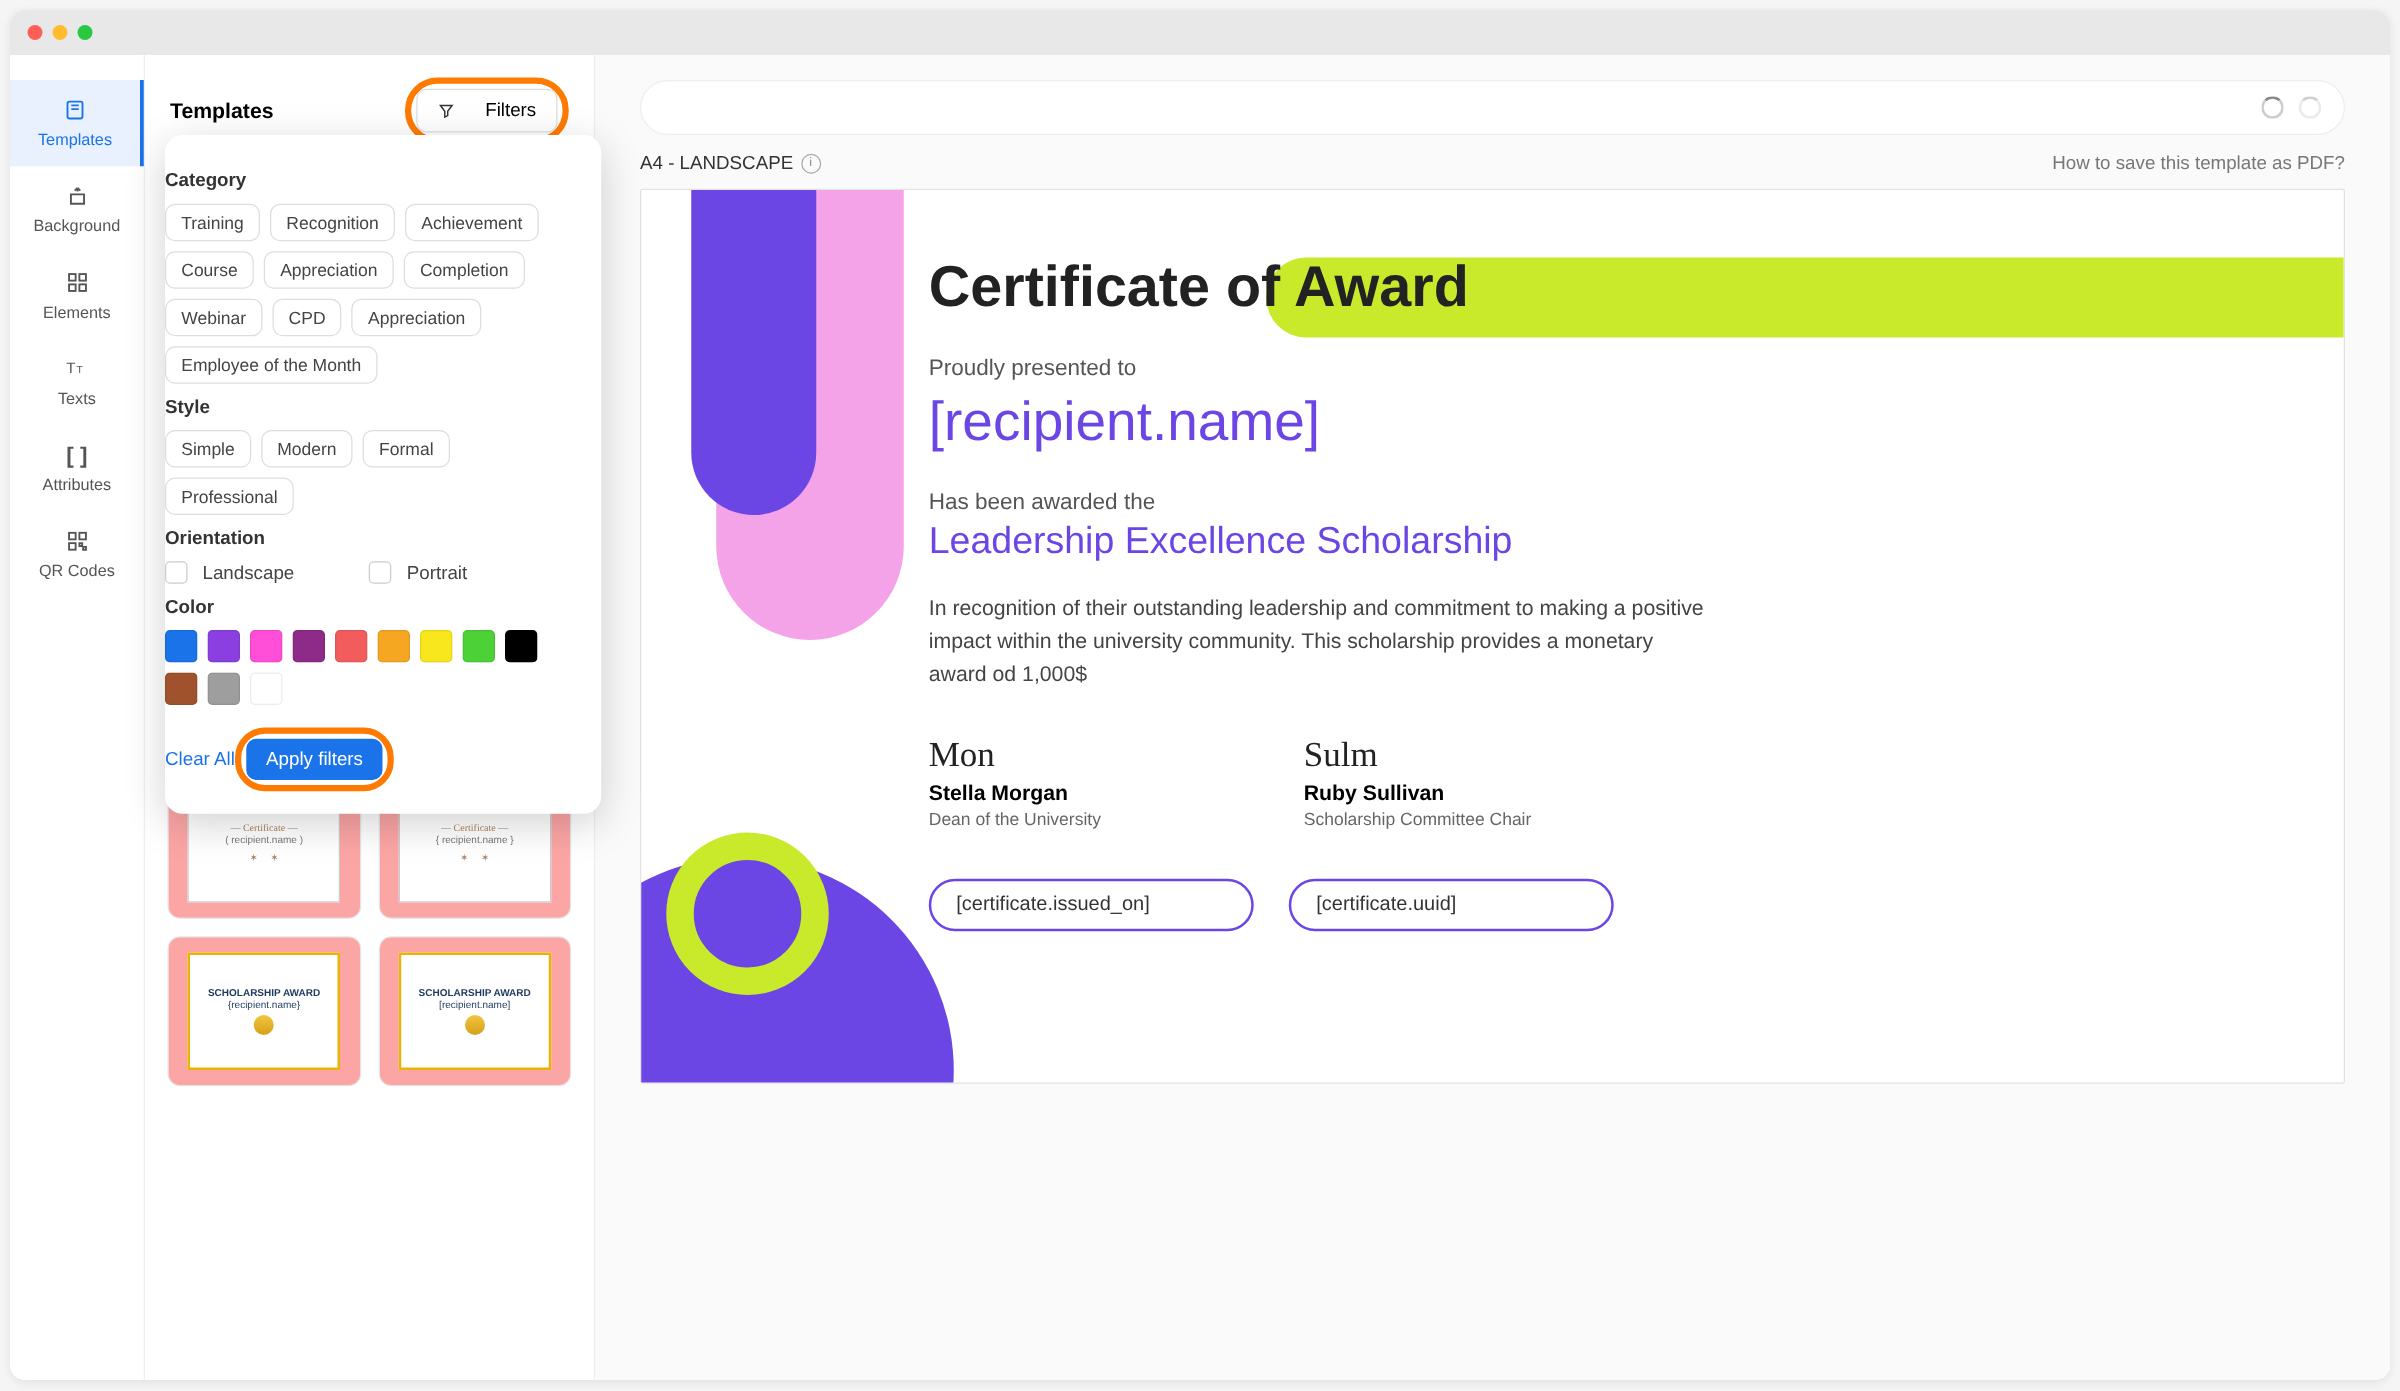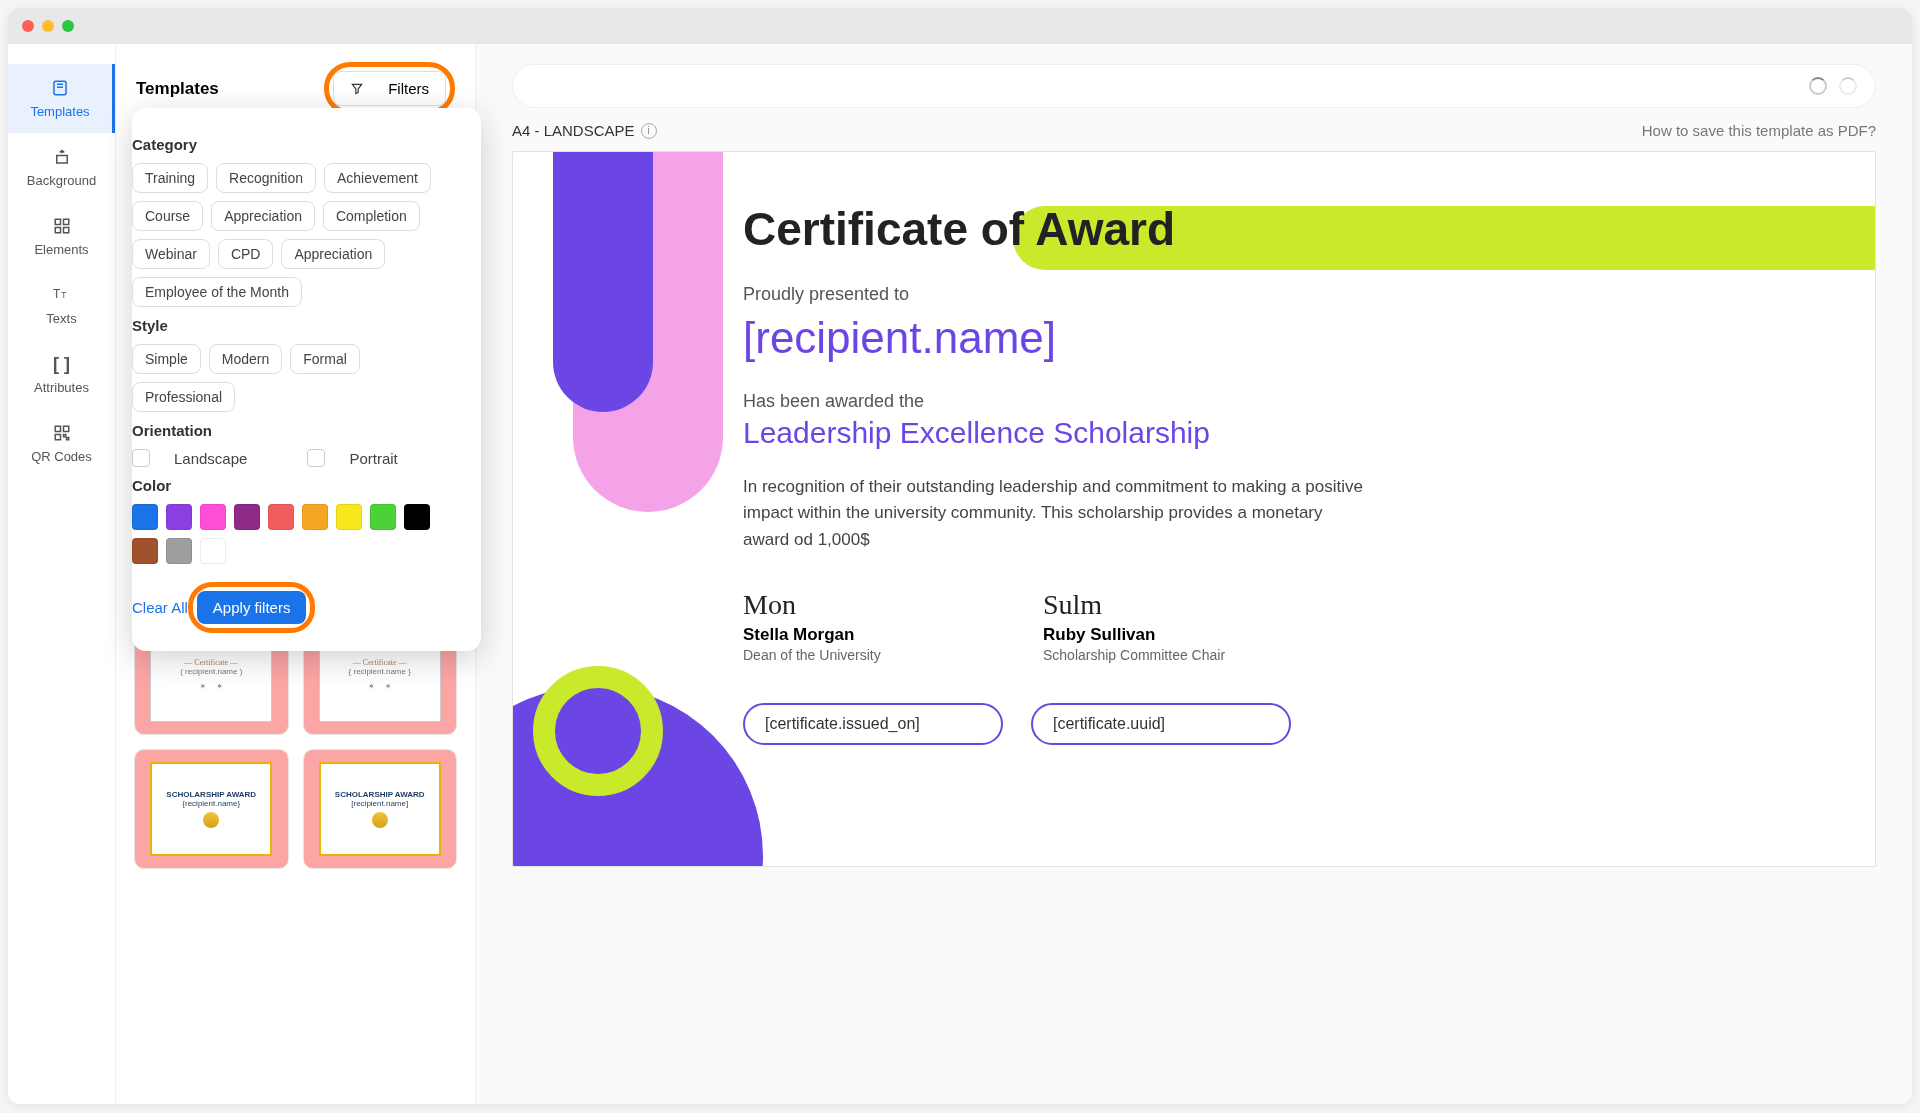--- a/index.html
+++ b/index.html
@@ -22,21 +22,21 @@
 .panel-title { font-weight: 700; font-size: 17px; }
 .highlight-ring { border: 5px solid #ff7a00; border-radius: 26px; padding: 4px; display: inline-block; }
 .filters-btn { display: flex; align-items: center; gap: 24px; border: 1px solid #ddd; background: #fff; border-radius: 8px; padding: 8px 16px; font-size: 15px; cursor: pointer; }
 .filter-icon { width:14px;height:14px;display:inline-block; }
 
 .filters-dropdown { position: absolute; top: 64px; left: 16px; right: -6px; background: #fff; border-radius: 14px; box-shadow: 0 8px 32px rgba(0,0,0,0.18); padding: 18px 18px 18px 0; z-index: 10; }
 .section-title { font-weight: 600; font-size: 15px; margin: 10px 0 10px 0; color: #333; }
 .chip-row { display: flex; flex-wrap: wrap; gap: 8px; }
 .chip { border: 1px solid #ddd; border-radius: 8px; padding: 6px 12px; font-size: 14px; color: #444; cursor: pointer; }
 .orient-row { display: flex; gap: 60px; margin-top: 6px; }
-.checkbox-item { display: flex; align-items: center; gap: 24px; font-size: 15px; color: #444; }
+.checkbox-item { display: flex; align-items: center; gap: 12px; font-size: 15px; color: #444; }
 .checkbox { width: 18px; height: 18px; border: 1.5px solid #ccc; border-radius: 4px; }
 .color-grid { display: flex; flex-wrap: wrap; gap: 8px; margin-top: 4px; }
 .swatch { width: 26px; height: 26px; border-radius: 4px; cursor: pointer; border:1px solid rgba(0,0,0,0.08); }
 .filters-footer { display: flex; align-items: center; margin-top: 18px; }
 .clear-link { color: #1a73e8; font-size: 15px; cursor: pointer; }
 .apply-wrap { border: 5px solid #ff7a00; border-radius: 24px; padding: 4px; }
 .apply-btn { background: #1a73e8; color: #fff; border: none; border-radius: 8px; padding: 8px 16px; font-size: 15px; cursor: pointer; }
 
 .template-list { padding: 500px 18px 0 18px; display: grid; grid-template-columns: 1fr 1fr; gap: 14px; }
 .tpl-thumb { border: 1px solid #e5e5e5; border-radius: 10px; height: 120px; background: #fca5a5; display:flex; align-items:center; justify-content:center; overflow:hidden; }

